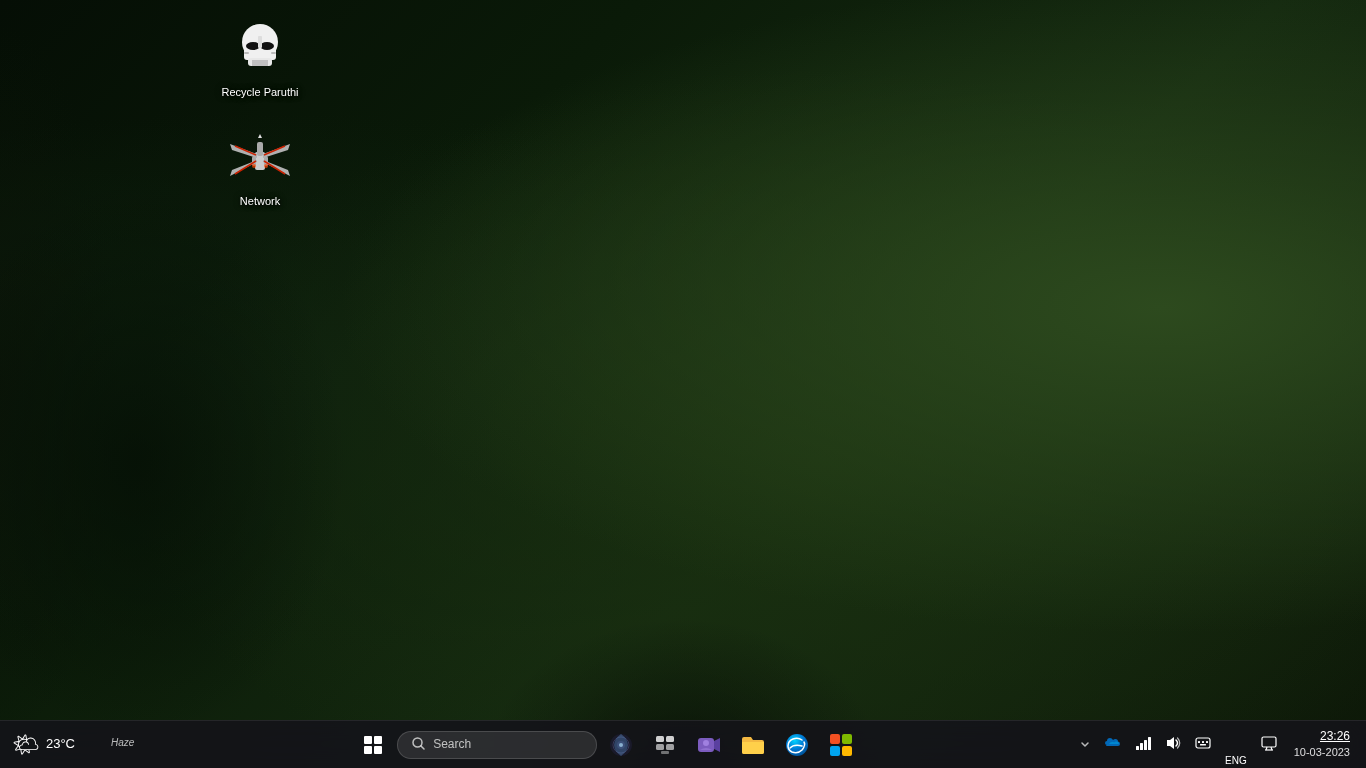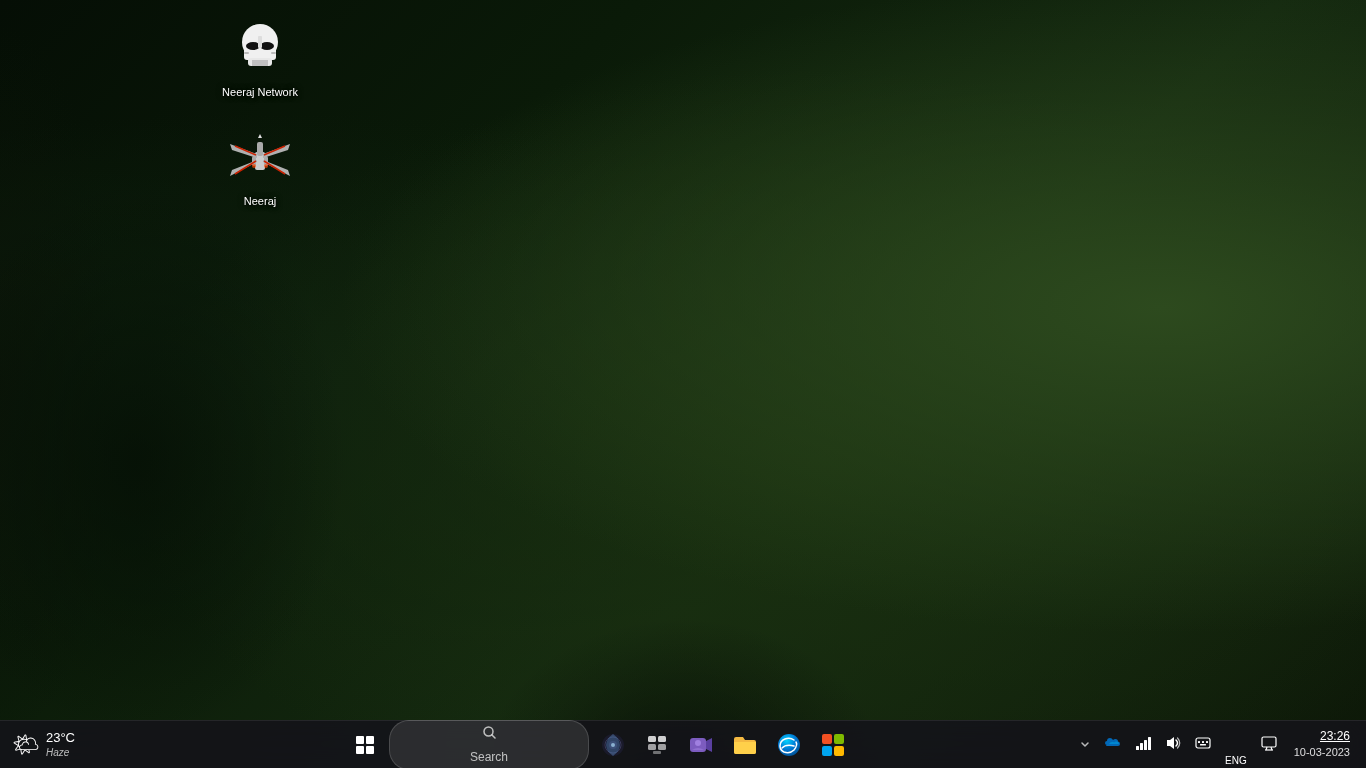--- a/index.html
+++ b/index.html
@@ -90,22 +90,22 @@
       font-size: 12px;
       min-width: 130px;
     }
 
     .weather-icon-img {
       font-size: 22px;
     }
 
     .weather-text {
       display: flex;
-      flex-direction: column;
       line-height: 1.3;
+      gap: 36px;
     }
 
     .weather-temp {
       font-size: 13px;
       font-weight: 500;
     }
 
     .weather-desc {
       font-size: 10px;
       color: rgba(255,255,255,0.7);
@@ -142,29 +142,27 @@
     }
 
     .windows-logo-square {
       background: white;
       border-radius: 1px;
     }
 
     
     #search-bar {
       display: flex;
-      align-items: center;
       background: rgba(255,255,255,0.1);
       border-radius: 20px;
       padding: 5px 14px;
       gap: 8px;
       width: 200px;
       cursor: text;
       border: 1px solid rgba(255,255,255,0.15);
-      flex-direction: column;
     }
 
     .search-icon-svg {
       color: rgba(255,255,255,0.7);
       font-size: 13px;
     }
 
     .search-text {
       color: rgba(255,255,255,0.7);
       font-size: 12px;
@@ -303,21 +301,21 @@
         <rect x="16" y="36" width="24" height="8" rx="3" fill="#e8e8e8"></rect>
 
         <line x1="20" y1="39" x2="36" y2="39" stroke="#999" stroke-width="1"></line>
         <line x1="20" y1="41" x2="36" y2="41" stroke="#999" stroke-width="1"></line>
         <line x1="20" y1="43" x2="36" y2="43" stroke="#999" stroke-width="1"></line>
 
         <rect x="12" y="30" width="5" height="2" rx="1" fill="#bbb"></rect>
         <rect x="39" y="30" width="5" height="2" rx="1" fill="#bbb"></rect>
       </svg>
     </div>
-    <span class="icon-label">Neeraj Network</span>
+    <span class="icon-label">Recycle Paruthi</span>
   </div>
 
   <div class="desktop-icon">
     <div class="icon-img">
 
       <svg class="xwing-svg" viewBox="0 0 60 50" fill="none" xmlns="http://www.w3.org/2000/svg">
 
         <rect x="25" y="18" width="10" height="18" rx="2" fill="#ccc"></rect>
         <rect x="27" y="8" width="6" height="14" rx="2" fill="#aaa"></rect>
 
@@ -336,21 +334,21 @@
 
         <circle cx="24" cy="32" r="2" fill="#ff4400" opacity="0.7"></circle>
         <circle cx="36" cy="32" r="2" fill="#ff4400" opacity="0.7"></circle>
 
         <line x1="5" y1="12" x2="26" y2="21" stroke="#cc2200" stroke-width="1.5"></line>
         <line x1="5" y1="40" x2="26" y2="27" stroke="#cc2200" stroke-width="1.5"></line>
         <line x1="55" y1="12" x2="34" y2="21" stroke="#cc2200" stroke-width="1.5"></line>
         <line x1="55" y1="40" x2="34" y2="27" stroke="#cc2200" stroke-width="1.5"></line>
       </svg>
     </div>
-    <span class="icon-label">Neeraj</span>
+    <span class="icon-label">Network</span>
   </div>
 
 
 
 </div>
 
 <div id="taskbar">
 
   <div id="weather-widget">
     <span class="weather-icon-img">🌤</span>

